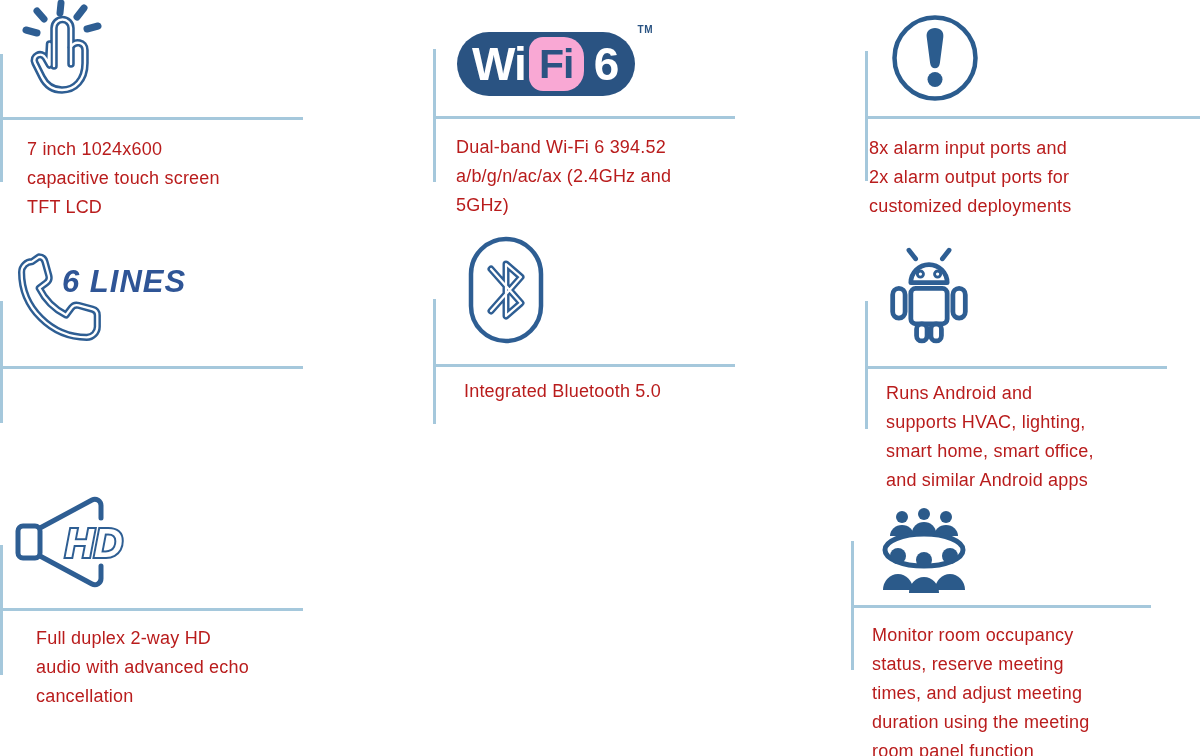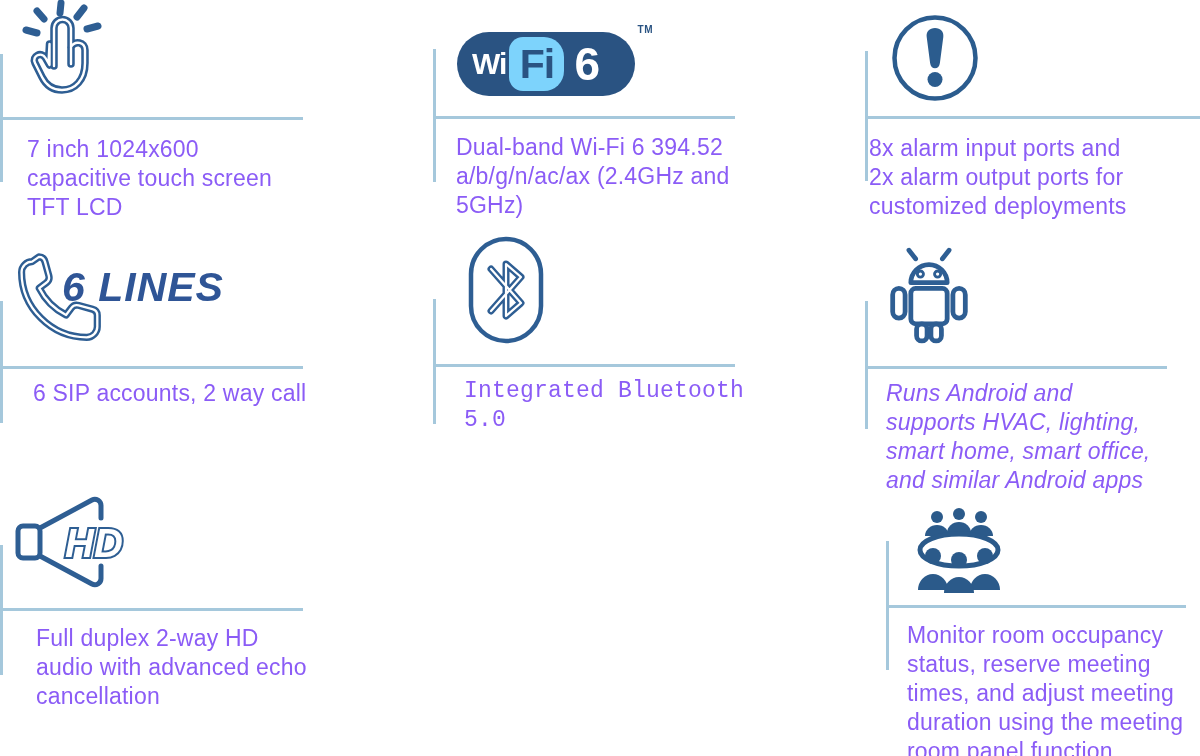--- a/index.html
+++ b/index.html
@@ -4,39 +4,39 @@
 <style>
   html,body{margin:0;padding:0;background:#fff;}
   #canvas{
     position:relative;width:1200px;height:756px;background:#fff;overflow:hidden;
     font-family:"Liberation Sans",sans-serif;
   }
   .cell{position:absolute;}
   .hline{position:absolute;left:0;height:3px;background:#a5c8dc;}
   .vline{position:absolute;left:0;width:3px;background:#a5c8dc;}
   .txt{
-    position:absolute;margin:0;font-size:23px;line-height:29px;color:#8b5cf6;
+    position:absolute;margin:0;font-size:18px;line-height:29px;color:#b91c1c;
     white-space:pre-line;letter-spacing:0.2px;
   }
   .icon{position:absolute;}
   
   .wifi-badge{
     position:absolute;width:178px;height:64px;background:#2a5382;border-radius:32px;
     display:flex;align-items:center;box-sizing:border-box;padding:0 14px 0 15px;
   }
-  .wifi-wi{color:#fff;font-weight:bold;font-size:30px;letter-spacing:-1px;}
+  .wifi-wi{color:#fff;font-weight:bold;font-size:46px;letter-spacing:-1px;}
   .wifi-fi{
-    background:#7dd3fc;color:#2a5382;font-weight:bold;font-size:41px;
+    background:#f9a8d4;color:#2a5382;font-weight:bold;font-size:41px;
     width:55px;height:54px;border-radius:14px 20px 20px 14px;margin-left:3px;
     display:flex;align-items:center;justify-content:center;letter-spacing:-1px;
   }
   .wifi-6{color:#fff;font-weight:bold;font-size:46px;margin-left:10px;}
   .wifi-tm{position:absolute;right:-18px;top:-8px;font-size:10px;color:#2a5382;font-weight:bold;letter-spacing:0.5px;}
   .six-lines{
-    position:absolute;font-weight:bold;font-style:italic;font-size:41px;
+    position:absolute;font-weight:bold;font-style:italic;font-size:31px;
     color:#2f5596;letter-spacing:1px;white-space:nowrap;
   }
 </style>
 </head>
 <body>
 
 <div id="canvas">
 
   <section class="cell" style="left:0;top:0;width:433px;height:240px;">
     <svg class="icon" style="left:10px;top:0;" width="104" height="102" viewBox="0 0 104 102">
@@ -97,38 +97,37 @@
                  c0,-3 -2,-5.5 -5,-6.3 l-14.5,-4 c-2.8,-0.8 -5.8,0.3 -7.5,2.6 l-5.6,7.4
                  c-12,-6 -22,-16 -28,-28 l7.4,-5.6 c2.3,-1.7 3.4,-4.7 2.6,-7.5 l-4,-14.5
                  c-0.8,-3 -3.3,-5 -6.3,-5 z"></path>
       </defs>
       <use href="#handset" fill="none" stroke="#2e5e93" stroke-width="7.5" stroke-linejoin="round"></use>
       <use href="#handset" fill="none" stroke="#ffffff" stroke-width="2.4" stroke-linejoin="round"></use>
     </svg>
     <span class="six-lines" style="left:62px;top:24px;">6 LINES</span>
     <div class="vline" style="top:61px;height:122px;"></div>
     <div class="hline" style="top:126px;width:303px;"></div>
-    <p class="txt" style="left:33px;top:139px;width:300px;">6 SIP accounts, 2 way call</p>
   </section>
 
   <section class="cell" style="left:433px;top:240px;width:433px;height:230px;">
     <svg class="icon" style="left:35px;top:-4px;" width="76" height="108" viewBox="0 0 76 108">
       <rect x="3" y="3" width="70" height="102" rx="35" fill="none" stroke="#2e5e93" stroke-width="4.5"></rect>
       <defs>
         <path id="btRune" d="M23,33 L53,67 L38,80 V28 L53,41 L23,75"></path>
       </defs>
       <use href="#btRune" fill="none" stroke="#2e5e93" stroke-width="7" stroke-linecap="round" stroke-linejoin="round"></use>
       <use href="#btRune" fill="none" stroke="#ffffff" stroke-width="2.2" stroke-linecap="round" stroke-linejoin="round"></use>
     </svg>
     <div class="vline" style="top:59px;height:125px;"></div>
     <div class="hline" style="top:124px;width:302px;"></div>
-    <p class="txt" style="left:31px;top:137px;width:300px;font-family:Liberation Mono, monospace;">Integrated Bluetooth 5.0</p>
+    <p class="txt" style="left:31px;top:137px;width:300px;">Integrated Bluetooth 5.0</p>
   </section>
 
-  <section class="cell" style="left:865px;top:240px;width:293px;height:230px;font-style:italic;">
+  <section class="cell" style="left:865px;top:240px;width:293px;height:230px;">
     <svg class="icon" style="left:21px;top:7px;" width="86" height="101" viewBox="0 0 90 105">
       <g fill="none" stroke="#2e5e93" stroke-width="5" stroke-linecap="round" stroke-linejoin="round">
         <path d="M31,12 L24,3"></path>
           <path d="M59,12 L66,3"></path>
         <path d="M26,37 a19,19 0 0 1 38,0 z"></path>
         <rect x="26" y="43" width="38" height="37" rx="5"></rect>
         <rect x="7" y="43" width="13" height="31" rx="6.5"></rect>
         <rect x="70" y="43" width="13" height="31" rx="6.5"></rect>
         <rect x="32" y="80" width="11" height="18" rx="5.5"></rect>
         <rect x="47" y="80" width="11" height="18" rx="5.5"></rect>
@@ -154,21 +153,21 @@
       <text x="57" y="67" font-family="Liberation Sans, sans-serif" font-size="40" font-weight="bold" font-style="italic" fill="#ffffff" stroke="#2e5e93" stroke-width="4" paint-order="stroke" letter-spacing="0">HD</text>
     </svg>
     <div class="vline" style="top:75px;height:130px;"></div>
     <div class="hline" style="top:138px;width:303px;"></div>
     <p class="txt" style="left:36px;top:154px;width:300px;">Full duplex 2-way HD
 audio with advanced echo
 cancellation</p>
   </section>
 
 
-  <section class="cell" style="left:886px;top:470px;width:293px;height:286px;">
+  <section class="cell" style="left:851px;top:470px;width:293px;height:286px;">
     <svg class="icon" style="left:27px;top:36px;" width="92" height="88" viewBox="0 0 92 88">
       <g fill="#2b5a8a">
         <circle cx="24" cy="11" r="6"></circle>
           <path d="M12,30 a12,11 0 0 1 24,0 z"></path>
         <circle cx="46" cy="8" r="6"></circle>
           <path d="M34,27 a12,11 0 0 1 24,0 z"></path>
         <circle cx="68" cy="11" r="6"></circle>
           <path d="M56,30 a12,11 0 0 1 24,0 z"></path>
       </g>
       <ellipse cx="46" cy="44" rx="39" ry="16" fill="#ffffff" stroke="#2b5a8a" stroke-width="5"></ellipse>

